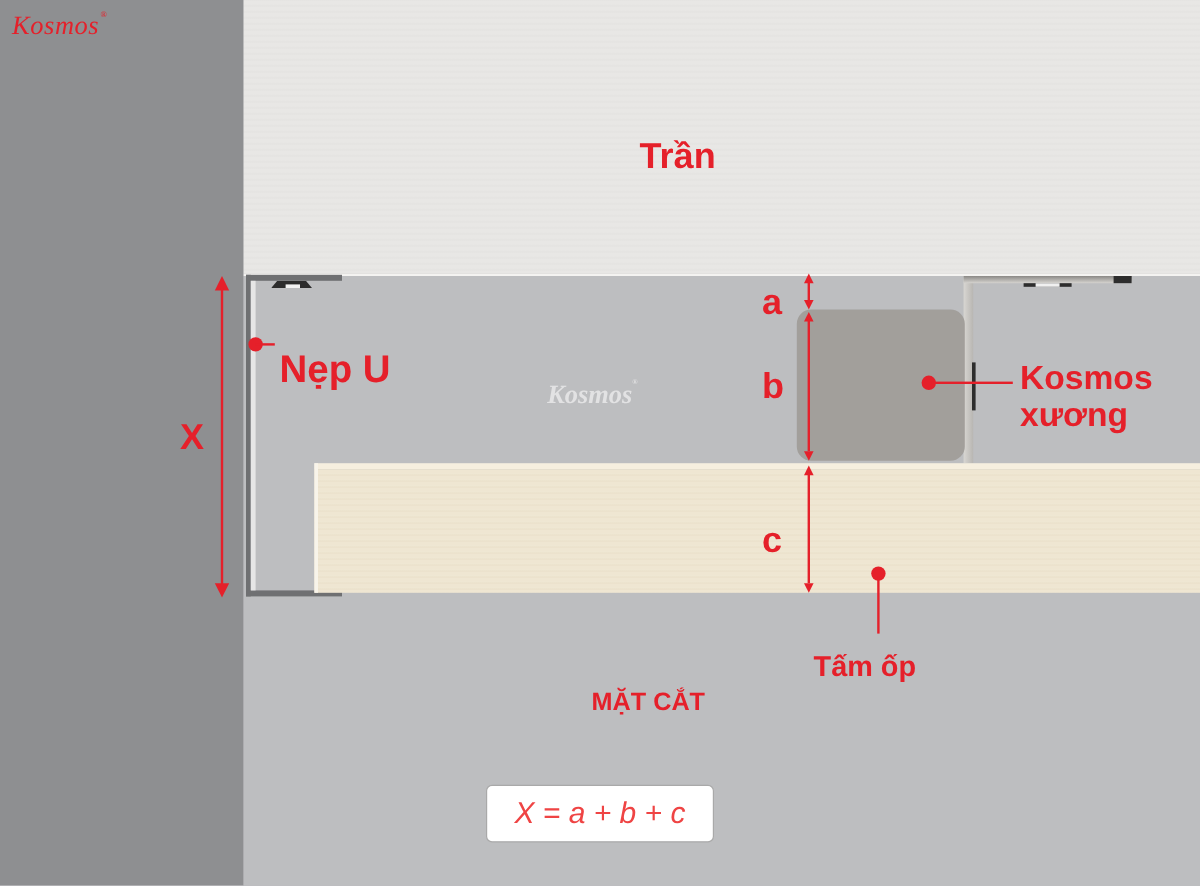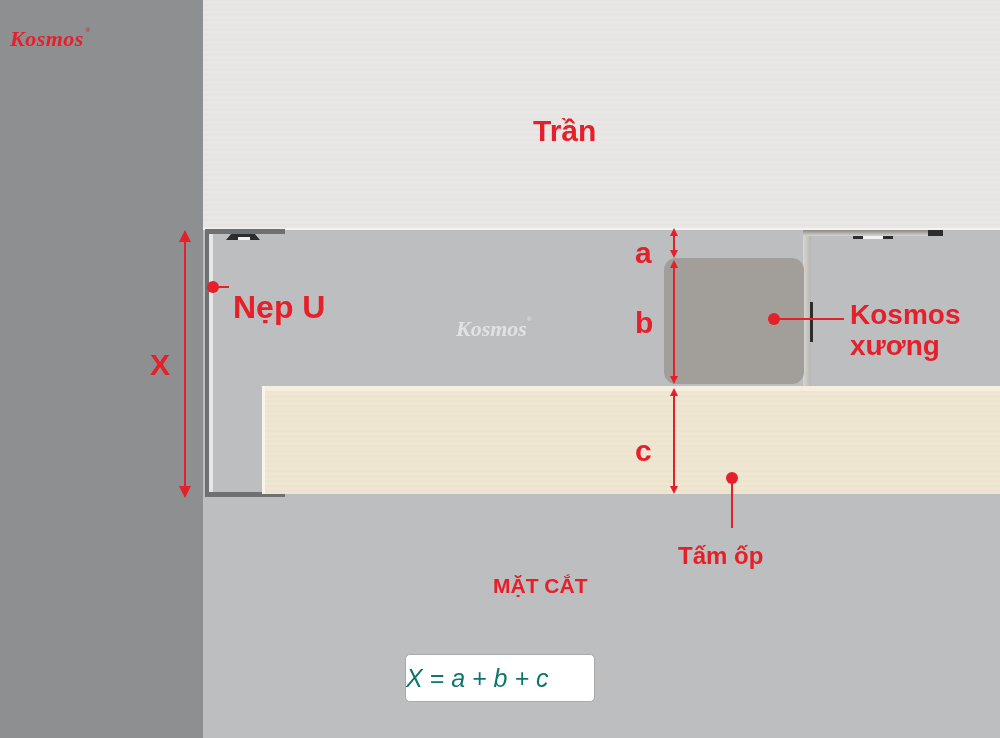--- a/index.html
+++ b/index.html
@@ -11,21 +11,21 @@
   .abs { position: absolute; }
   .wall { left: 0; top: 0; width: 203px; height: 738px; background: #8e8f91; }
   .ceiling {
     left: 203px; top: 0; width: 797px; height: 228px;
     background: repeating-linear-gradient(0deg, #e8e7e5 0px, #e8e7e5 2px, #e4e3e1 3px, #e9e8e6 5px);
     border-bottom: 2px solid #f4f3f1;
   }
   .cavity { left: 203px; top: 230px; width: 797px; height: 508px; background: #bdbec0; }
   .logo {
     left: 10px; top: 8px; font-family: "Liberation Serif", serif; font-style: italic;
-    font-weight: bold; font-size: 22px; color: #e5202a; letter-spacing: 0.5px; margin-top: 18px;
+    font-weight: normal; font-size: 22px; color: #e5202a; letter-spacing: 0.5px;
   }
   .logo sup { font-size: 7px; font-style: normal; vertical-align: top; margin-left: 1px; }
   .watermark {
     left: 456px; top: 316px; font-family: "Liberation Serif", serif; font-style: italic;
     font-weight: bold; font-size: 22px; color: #e2e2e3;
   }
   .watermark sup { font-size: 6px; font-style: normal; vertical-align: top; }
   
   .nep-u {
     left: 205px; top: 229px; width: 80px; height: 268px;
@@ -65,22 +65,22 @@
   .arrow-down { border-top: 12px solid #e5202a; }
   .sm-up, .sm-down { width: 0; height: 0; border-left: 4px solid transparent; border-right: 4px solid transparent; }
   .sm-up { border-bottom: 8px solid #e5202a; }
   .sm-down { border-top: 8px solid #e5202a; }
   .dot { width: 12px; height: 12px; border-radius: 50%; background: #e5202a; }
   .hline { height: 2px; background: #e5202a; }
   .label { font-weight: bold; color: #e5202a; white-space: nowrap; margin-top: 12px; }
   .formula-box {
     left: 405px; top: 654px; width: 190px; height: 48px; background: #ffffff;
     border: 1px solid #a9a9a9; border-radius: 5px; box-sizing: border-box;
-    display: flex; align-items: center; justify-content: flex-start;
-    font-style: italic; font-size: 25px; color: #0f766e;
+    display: flex; align-items: center; justify-content: center;
+    font-style: italic; font-size: 25px; color: #ef4444;
   }
 </style>
 </head>
 <body>
 
 <div class="abs wall"></div>
 <div class="abs ceiling"></div>
 <div class="abs cavity"></div>
 
 <div class="abs logo"><span>Kosmos</span><sup>®</sup></div>

